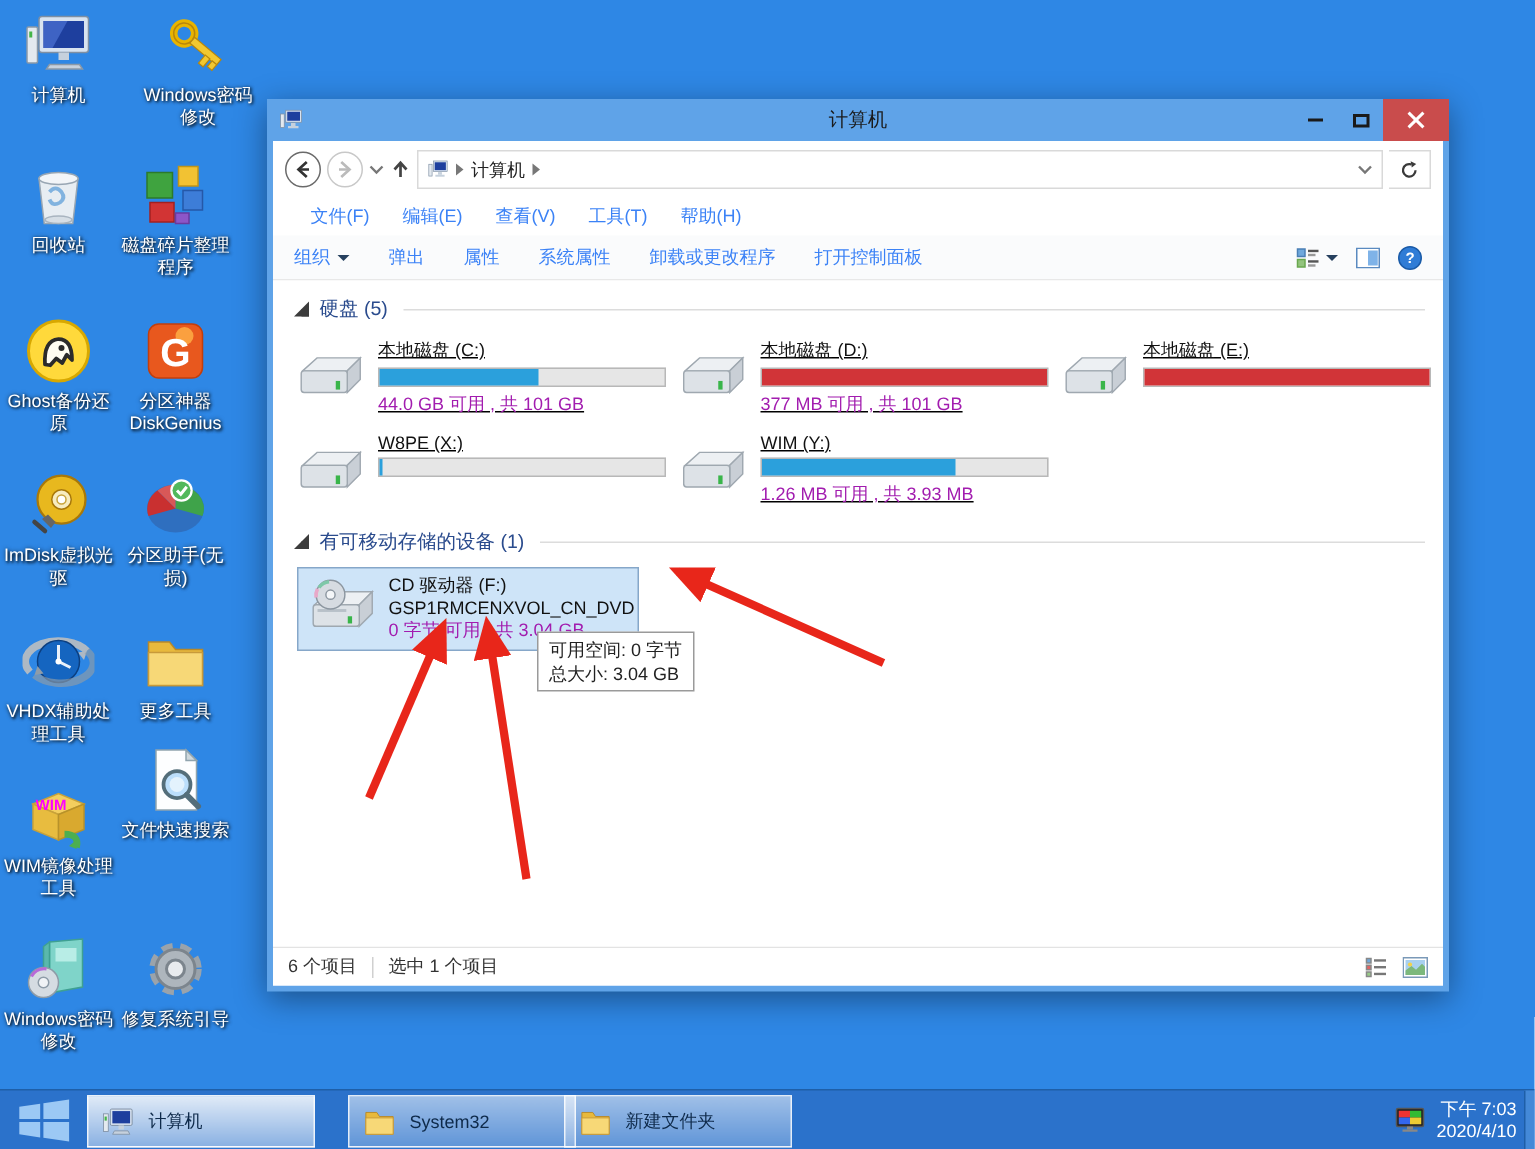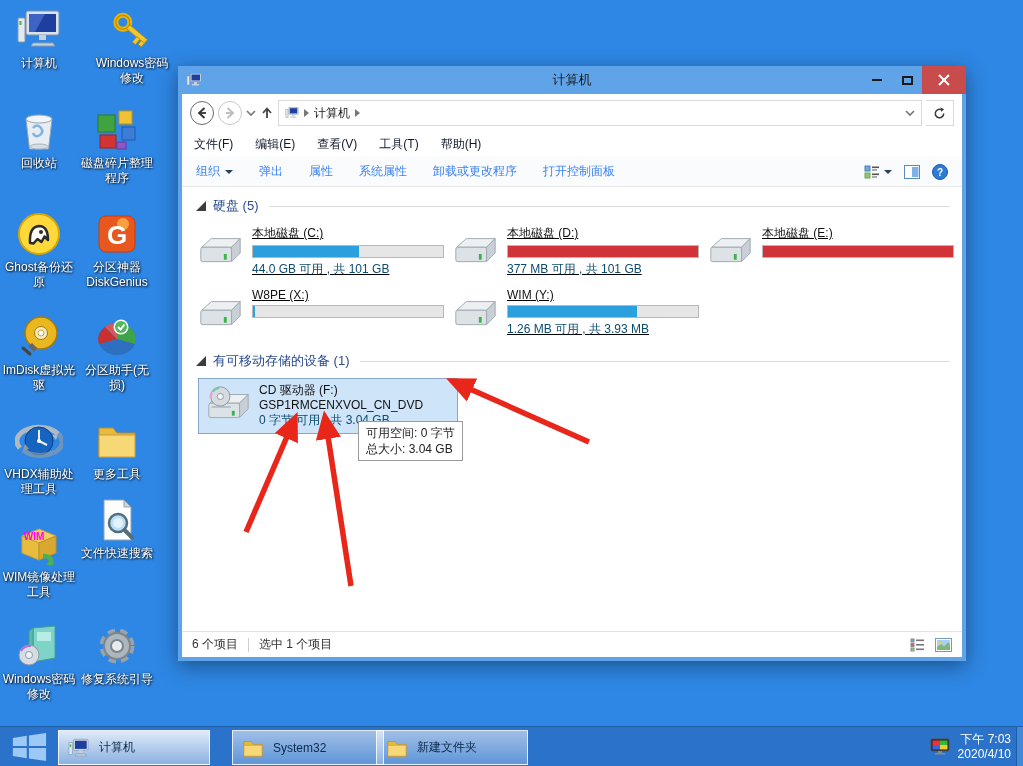--- a/index.html
+++ b/index.html
@@ -37,21 +37,21 @@
   .navbtn { width:24px; height:24px; border-radius:50%; display:flex; align-items:center; justify-content:center; }
   .navbtn.back { border:1px solid #6a6a6a; }
   .navbtn.fwd  { border:1px solid #c8c8c8; }
   .smallic { width:14px; height:14px; }
   .addrbox { flex:1; height:26px; border:1px solid #D9D9D9; display:flex; align-items:center; padding:0 6px; gap:5px; font-size:12px; color:#222; }
   .crumb-sep { width:0; height:0; border-left:5px solid #777; border-top:4px solid transparent; border-bottom:4px solid transparent; }
   .addr-v { margin-left:auto; }
   .refbtn { width:28px; height:26px; border:1px solid #D9D9D9; border-left:none; display:flex; align-items:center; justify-content:center; }
 
   
-  .menubar { height:25px; display:flex; align-items:center; gap:22px; padding:0 12px; font-size:12px; color:#0f172a; }
+  .menubar { height:25px; display:flex; align-items:center; gap:22px; padding:0 25px; font-size:12px; color:#3b82f6; }
   
   .cmdbar { height:30px; display:flex; align-items:center; gap:26px; padding:0 14px; font-size:12px;
             color:#3b82f6; background:#FAFBFC; border-bottom:1px solid #E8E8E8; }
   .cmd-drop { display:flex; align-items:center; gap:5px; }
   .cmd-caret { width:0; height:0; border-top:4px solid #26405E; border-left:4px solid transparent; border-right:4px solid transparent; }
   .cmd-right { margin-left:auto; display:flex; align-items:center; gap:12px; }
 
   
   .content { flex:1; position:relative; padding:8px 0 0 14px; overflow:hidden; background:#fff; }
   .ghead { display:flex; align-items:center; margin-top:2px; }
@@ -60,23 +60,23 @@
   .gtitle { font-size:13px; color:#2A4B8D; white-space:nowrap; }
   .gline { flex:1; height:1px; background:#DCDCDC; margin:0 12px 0 10px; }
 
   .dgrid { margin-top:10px; display:grid; grid-template-columns:255px 255px 255px; row-gap:10px; }
   .drive { display:flex; gap:8px;text-decoration:underline; }
   .drive svg.hdd { width:48px; height:40px; margin-top:8px; flex:none; }
   .dinfo { width:192px; }
   .dname { font-size:12px; color:#111; }
   .dbar { height:13px; border:1px solid #B8B8B8; background:#E6E6E6; margin:3px 0 3px; }
   .dfill { height:100%; }
-  .ddet { font-size:12px; color:#0c4a6e; }
-
-  .cditem { margin-top:8px; margin-left:2px; width:260px; display:flex; gap:7px; padding:4px 5px;
+  .ddet { font-size:12px; color:#a21caf; }
+
+  .cditem { margin-top:8px; margin-left:2px; width:228px; display:flex; gap:7px; padding:4px 5px;
             background:#CEE4F8; border:1px solid #86A7C9; }
   .cditem svg { width:48px; height:44px; flex:none; margin-top:2px; }
   .cdtxt { font-size:12px; line-height:15px; color:#111; }
   .cdtxt .ddet { line-height:15px; }
 
   
   .statusbar { height:26px; border-top:1px solid #E3E3E3; display:flex; align-items:center;
                padding:0 10px; font-size:12px; color:#333; gap:10px; background:#fff; }
   .ssep { width:1px; height:14px; background:#D0D0D0; }
   .st-right { margin-left:auto; display:flex; gap:10px; align-items:center; }

